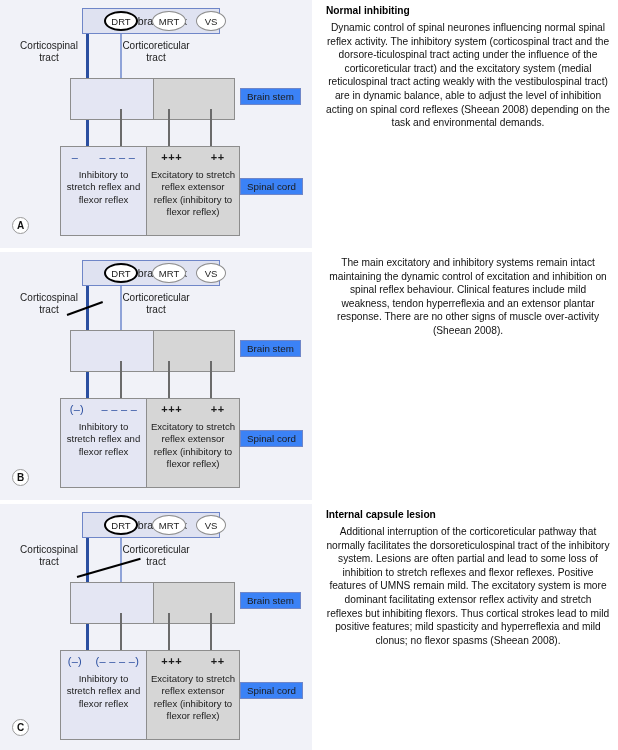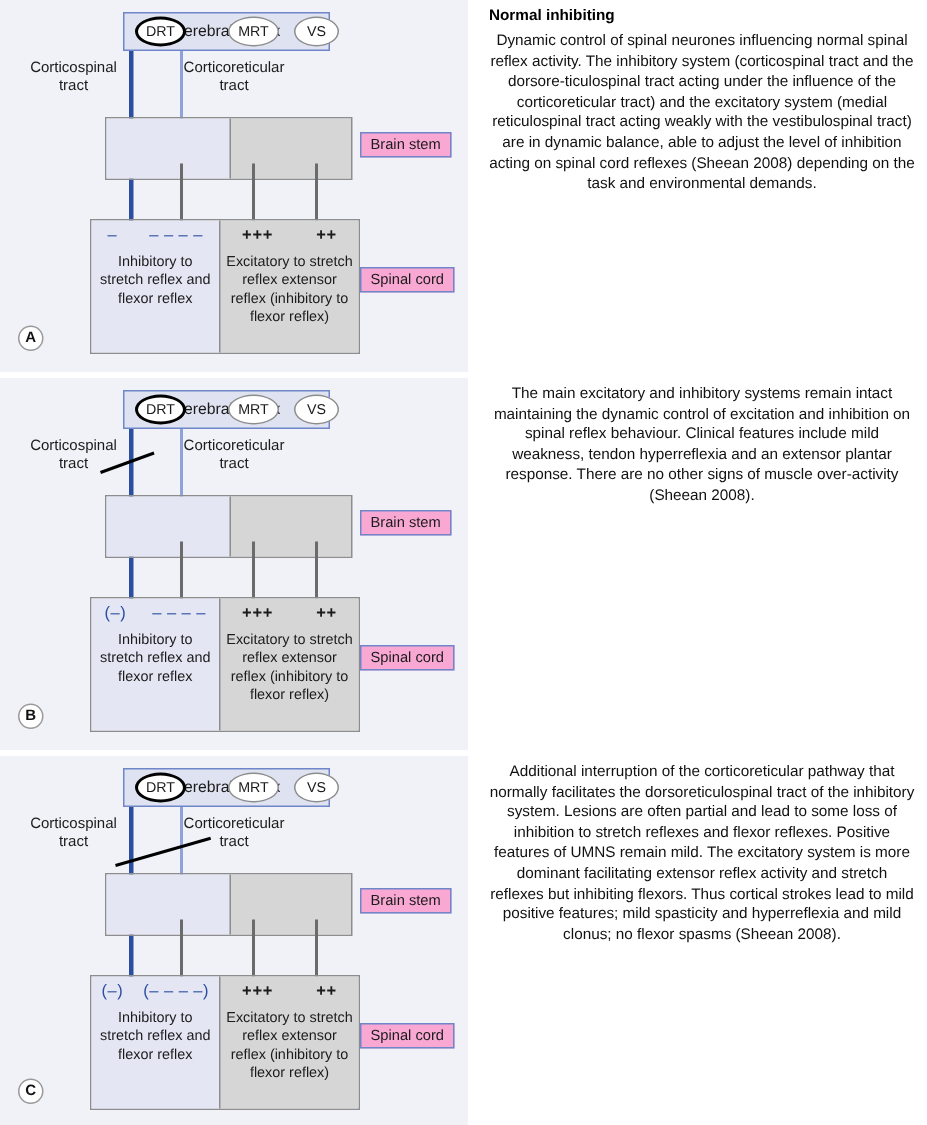--- a/index.html
+++ b/index.html
@@ -68,21 +68,21 @@
               border-left: 1px solid #8d8d8d; }
 
   .node {
     position: absolute; top: 11px;
     width: 34px; height: 20px;
     border-radius: 50%;
     background: #ffffff;
     display: flex; align-items: center; justify-content: center;
     font-size: 9.5px; color: #1b1b1b;
   }
-  .node-drt { left: 90px; border: 2.2px solid #000; align-items: center; }
+  .node-drt { left: 104px; border: 2.2px solid #000; align-items: center; }
   .node-mrt { left: 152px; border: 1px solid #8d8d8d; }
   .node-vs  { left: 196px; border: 1px solid #8d8d8d; width: 30px; }
 
   
   .stem { position: absolute; width: 1.6px; background: #6b6b6b; }
 
   
   .cord {
     position: absolute; left: 60px; top: 146px;
     width: 180px; height: 90px;
@@ -110,21 +110,21 @@
   .cord-text {
     position: absolute; top: 22px; left: 0; width: 100%;
     text-align: center; font-size: 9.6px; line-height: 12.4px;
     color: #1b1b1b; padding: 0 2px;
   }
 
   
   .sidelabel {
     position: absolute;
     border: 1px solid #6f86c8;
-    background: #f9a8d4;
+    background: #3b82f6;
     font-size: 9.8px; color: #1b1b1b;
     padding: 2px 6px;
     white-space: nowrap;
   }
   .lbl-brainstem { left: 240px; top: 88px; }
   .lbl-cord      { left: 240px; top: 178px; }
 
   
   .panel-letter {
     position: absolute; left: 12px; bottom: 14px;
@@ -325,17 +325,18 @@
         </div>
       </div>
 
       <div class="sidelabel lbl-brainstem">Brain stem</div>
       <div class="sidelabel lbl-cord">Spinal cord</div>
 
       <div class="panel-letter">C</div>
     </div>
 
     <div class="textcol">
+      <div class="tc-title">Internal capsule lesion</div>
       <div class="tc-body">Additional interruption of the corticoreticular pathway that normally facilitates the dorsoreticulospinal tract of the inhibitory system. Lesions are often partial and lead to some loss of inhibition to stretch reflexes and flexor reflexes. Positive features of UMNS remain mild. The excitatory system is more dominant facilitating extensor reflex activity and stretch reflexes but inhibiting flexors. Thus cortical strokes lead to mild positive features; mild spasticity and hyperreflexia and mild clonus; no flexor spasms (Sheean 2008).</div>
     </div>
   </div>
 
 </div>
 
 </body></html>

